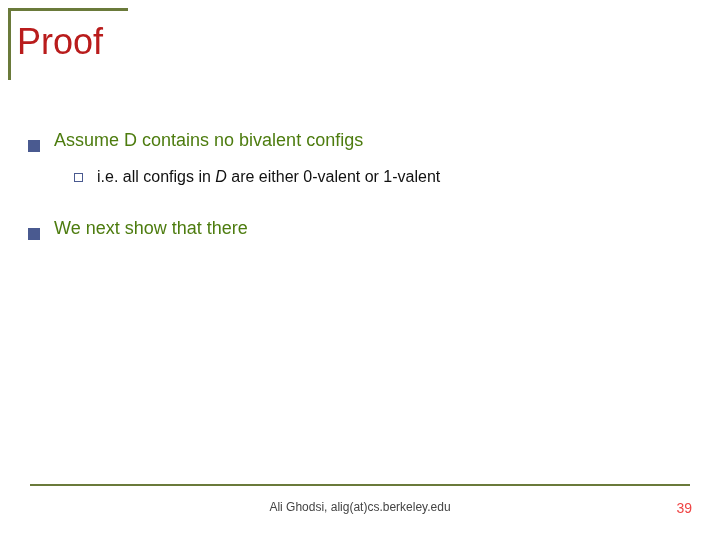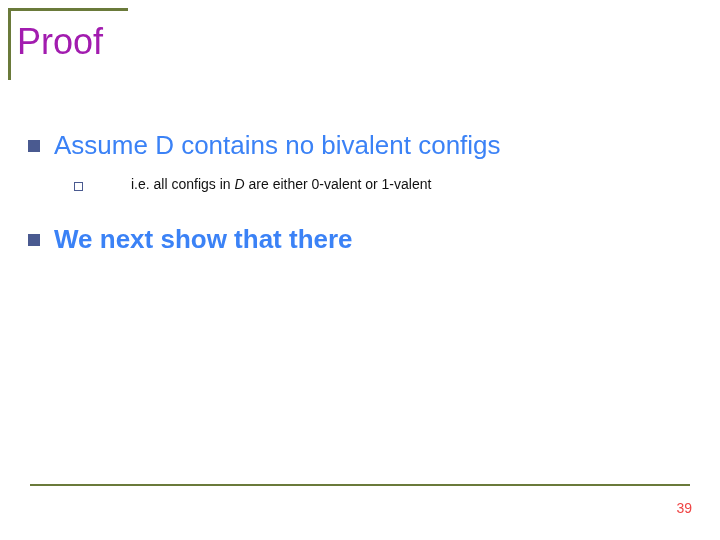--- a/index.html
+++ b/index.html
@@ -16,21 +16,21 @@
     left: 8px;
     border-top: 3px solid #6a7a3a;
     border-left: 3px solid #6a7a3a;
     width: 120px;
     height: 72px;
     padding: 10px 0 0 6px;
   }
   .title-bar h1 {
     font-size: 36px;
     font-weight: 400;
-    color: #a21caf;
+    color: #b91c1c;
     font-family: Verdana, Geneva, sans-serif;
   }
   .body {
     position: absolute;
     top: 130px;
     left: 28px;
     right: 24px;
   }
   .l1 {
     display: flex;
@@ -39,44 +39,43 @@
   }
   .l1 .bullet-sq {
     width: 12px;
     height: 12px;
     background: #4a5a90;
     margin-top: 10px;
     margin-right: 14px;
     flex-shrink: 0;
   }
   .l1 .txt {
-    font-size: 26px;
-    color: #3b82f6;
+    font-size: 18px;
+    color: #4d7c0f;
   }
   .l2 {
     display: flex;
     align-items: flex-start;
     margin-left: 46px;
     margin-top: 14px;
     margin-bottom: 30px;
   }
   .l2 .bullet-open {
     width: 9px;
     height: 9px;
     border: 1.5px solid #4a5a90;
     margin-top: 7px;
     margin-right: 14px;
     flex-shrink: 0;
   }
   .l2 .txt {
-    font-size: 14px;
+    font-size: 16px;
     color: #111;
     line-height: 1.35;
     max-width: 570px;
-    margin-left: 34px;
   }
   .italD { font-style: italic; }
   .hr-bottom {
     position: absolute;
     left: 30px;
     right: 30px;
     bottom: 54px;
     border-top: 2px solid #6a7a3a;
   }
   .footer {
@@ -115,26 +114,27 @@
       <div class="bullet-sq"></div>
       <div class="txt">Assume D contains no bivalent configs</div>
     </div>
     <div class="l2">
       <div class="bullet-open"></div>
       <div class="txt">
         <span>i.e. all configs in </span><span class="italD">D</span><span> are either 0-valent or 1-valent</span>
       </div>
     </div>
 
-    <div class="l1" style="margin-top:26px;font-weight:bold;">
+    <div class="l1" style="margin-top:26px;">
       <div class="bullet-sq"></div>
       <div class="txt">We next show that there</div>
     </div>
 
   </div>
 
   <div class="hr-bottom"></div>
 
   <div class="footer">
+    <div class="center">Ali Ghodsi, alig(at)cs.berkeley.edu</div>
     <div class="pagenum">39</div>
   </div>
 
 </div>
 
 </body></html>

